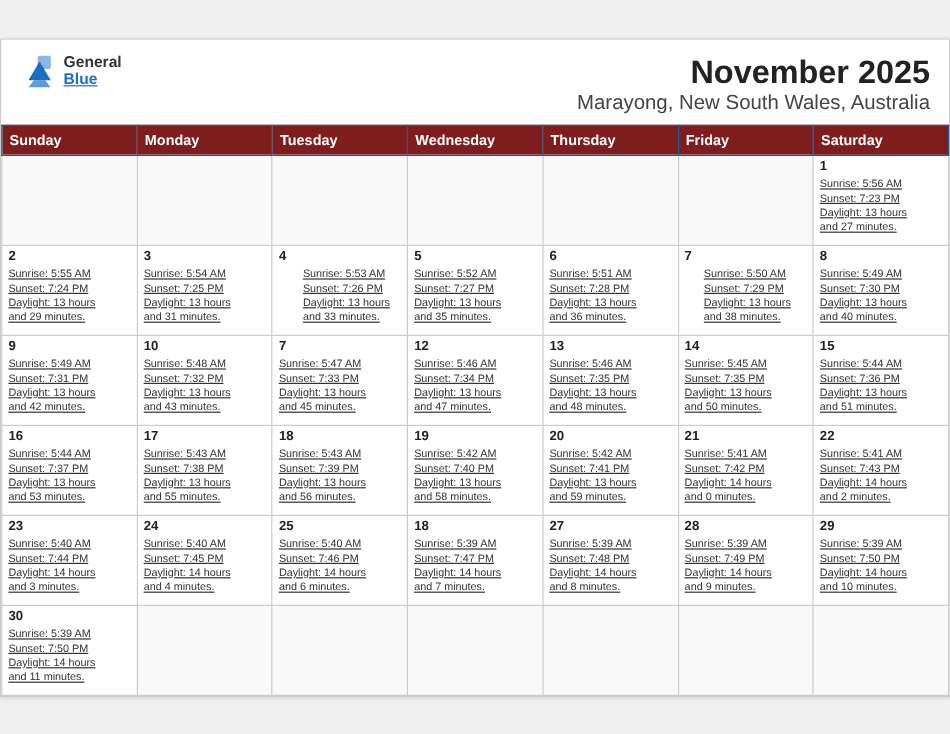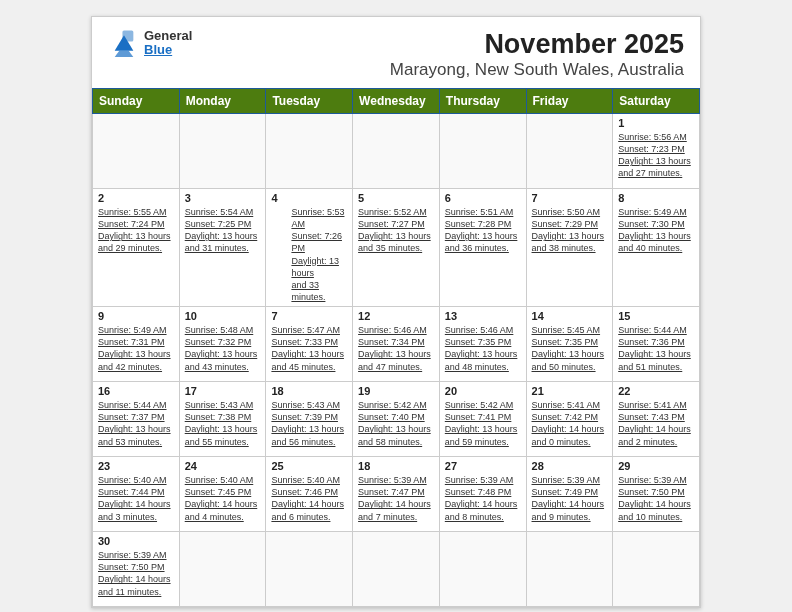--- a/index.html
+++ b/index.html
@@ -7,21 +7,21 @@
       font-family: Arial, sans-serif;
       background: #f0f0f0;
       display: flex;
       justify-content: center;
       align-items: center;
       width: 792px;
       min-height: 612px;
     }
     .calendar-container {
       background: white;
-      width: 610px;
+      width: 792px;
       margin: 16px auto;
       border: 1px solid #ccc;
       box-shadow: 0 1px 4px rgba(0,0,0,0.2);
     }
     .header {
       padding: 12px 16px 8px 16px;
       display: flex;
       align-items: flex-start;
       justify-content: space-between;
     }
@@ -54,21 +54,21 @@
     }
     .location {
       font-size: 17px;
       color: #444;
     }
     .calendar-table {
       width: 100%;
       border-collapse: collapse;
     }
     .calendar-table th {
-      background: #4d7c0f;
+      background: #7f1d1d;
       color: white;
       font-size: 12px;
       font-weight: bold;
       padding: 5px 6px;
       border: 1px solid #1d5a99;
       text-align: left;
     }
     .calendar-table td {
       border: 1px solid #ccc;
       vertical-align: top;
@@ -180,21 +180,21 @@
           </td>
           <td>
             <span class="day-number">6</span>
             <div class="day-info" style="white-space: pre-line;">Sunrise: 5:51 AM
 Sunset: 7:28 PM
 Daylight: 13 hours
 and 36 minutes.</div>
           </td>
           <td>
             <span class="day-number">7</span>
-            <div class="day-info" style="white-space: pre-line;">Sunrise: 5:50 AM
+            <div class="day-info" style="white-space: pre-line; margin-left: 16px;">Sunrise: 5:50 AM
 Sunset: 7:29 PM
 Daylight: 13 hours
 and 38 minutes.</div>
           </td>
           <td>
             <span class="day-number">8</span>
             <div class="day-info" style="white-space: pre-line;">Sunrise: 5:49 AM
 Sunset: 7:30 PM
 Daylight: 13 hours
 and 40 minutes.</div>

